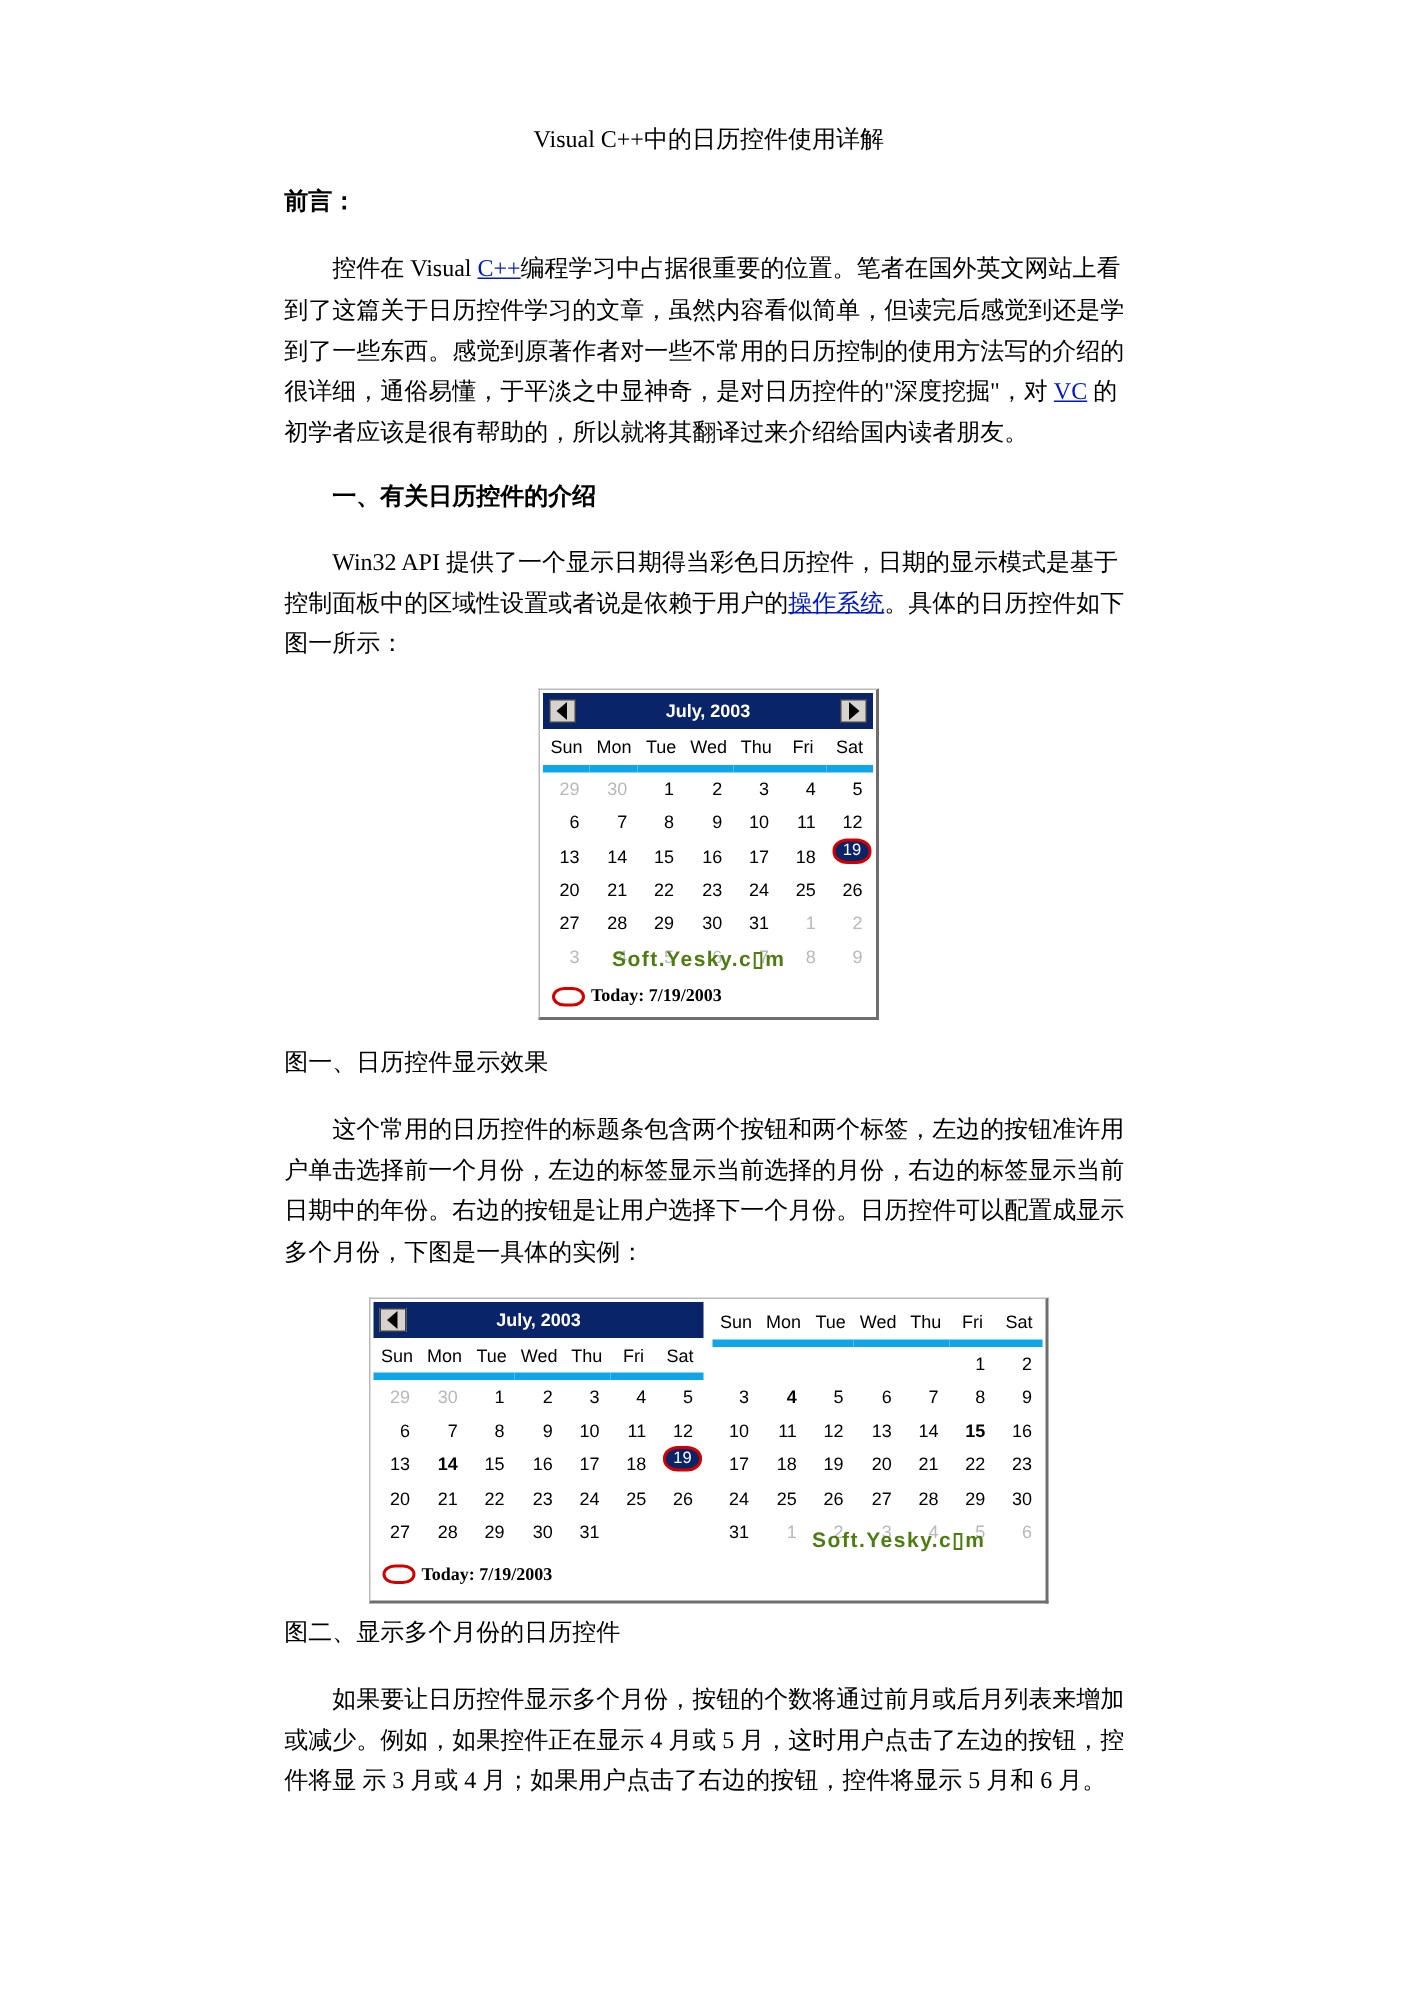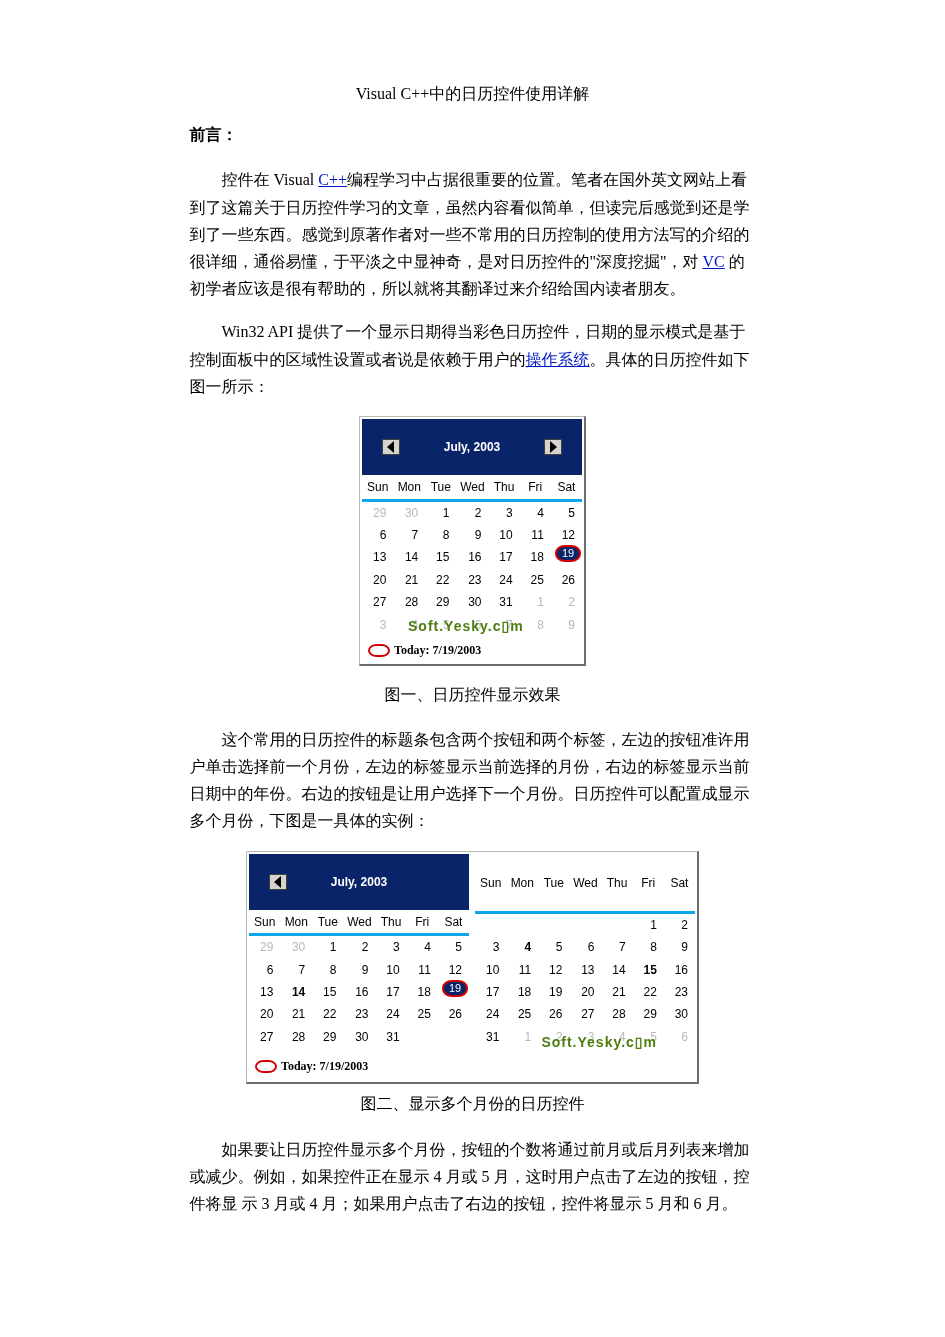--- a/index.html
+++ b/index.html
@@ -36,21 +36,21 @@
   }
   a.link {
     color: #0019c5;
     text-decoration: underline;
   }
   .fig-wrap {
     text-align: center;
     margin: 10px 0 6px 0;
   }
   .fig-caption {
-    text-align: center;
+    text-align: left;
     margin: 4px 0 18px 0;
   }
 
   
   .cal-shell {
     display: inline-block;
     background: #fff;
     border: 1px solid #b9b9b9;
     border-right: 2px solid #6e6e6e;
     border-bottom: 2px solid #6e6e6e;
@@ -67,21 +67,21 @@
     font-size: 12px;
     color: #000;
     width: 220px;
   }
   .cal .header-bar {
     background: #0a246a;
     color: #fff;
     font-weight: bold;
     height: 22px;
     text-align: center;
-    padding: 16px;
+    padding: 0;
   }
   .hb-inner {
     display: flex;
     align-items: center;
     justify-content: space-between;
     padding: 2px 4px;
   }
   .nav-btn {
     width: 18px;
     height: 16px;
@@ -93,21 +93,21 @@
     box-sizing: border-box;
   }
   .nav-btn svg { display: block; }
   .month-title { flex: 1; text-align: center; }
   .spacer-btn { width: 18px; height: 16px; }
   .cal th {
     font-weight: normal;
     text-align: center;
     padding: 2px 0 1px 0;
     color: #000;
-    border-bottom: 3px solid #0ea5e9;
+    border-bottom: 5px solid #0ea5e9;
   }
   .cal td {
     text-align: right;
     padding: 1px 7px 1px 0;
     height: 16px;
     width: 28px;
   }
   .cal td.dim { color: #b8b8b8; }
   .cal td.bold { font-weight: bold; }
   .today-cell {
@@ -164,20 +164,21 @@
 <div class="page">
 
   <div class="title">Visual C++中的日历控件使用详解</div>
 
   <div class="section-label">前言：</div>
 
   <p class="para">
     <span>控件在 Visual </span><a class="link" href="#">C++</a><span>编程学习中占据很重要的位置。笔者在国外英文网站上看到了这篇关于日历控件学习的文章，虽然内容看似简单，但读完后感觉到还是学到了一些东西。感觉到原著作者对一些不常用的日历控制的使用方法写的介绍的很详细，通俗易懂，于平淡之中显神奇，是对日历控件的"深度挖掘"，对 </span><a class="link" href="#">VC</a><span> 的初学者应该是很有帮助的，所以就将其翻译过来介绍给国内读者朋友。</span>
   </p>
 
+  <div class="section-h">一、有关日历控件的介绍</div>
 
   <p class="para">
     <span>Win32 API 提供了一个显示日期得当彩色日历控件，日期的显示模式是基于控制面板中的区域性设置或者说是依赖于用户的</span><a class="link" href="#">操作系统</a><span>。具体的日历控件如下图一所示：</span>
   </p>
 
   <div class="fig-wrap">
     <div class="cal-shell">
       <table class="cal">
           <tbody>
             <tr>

